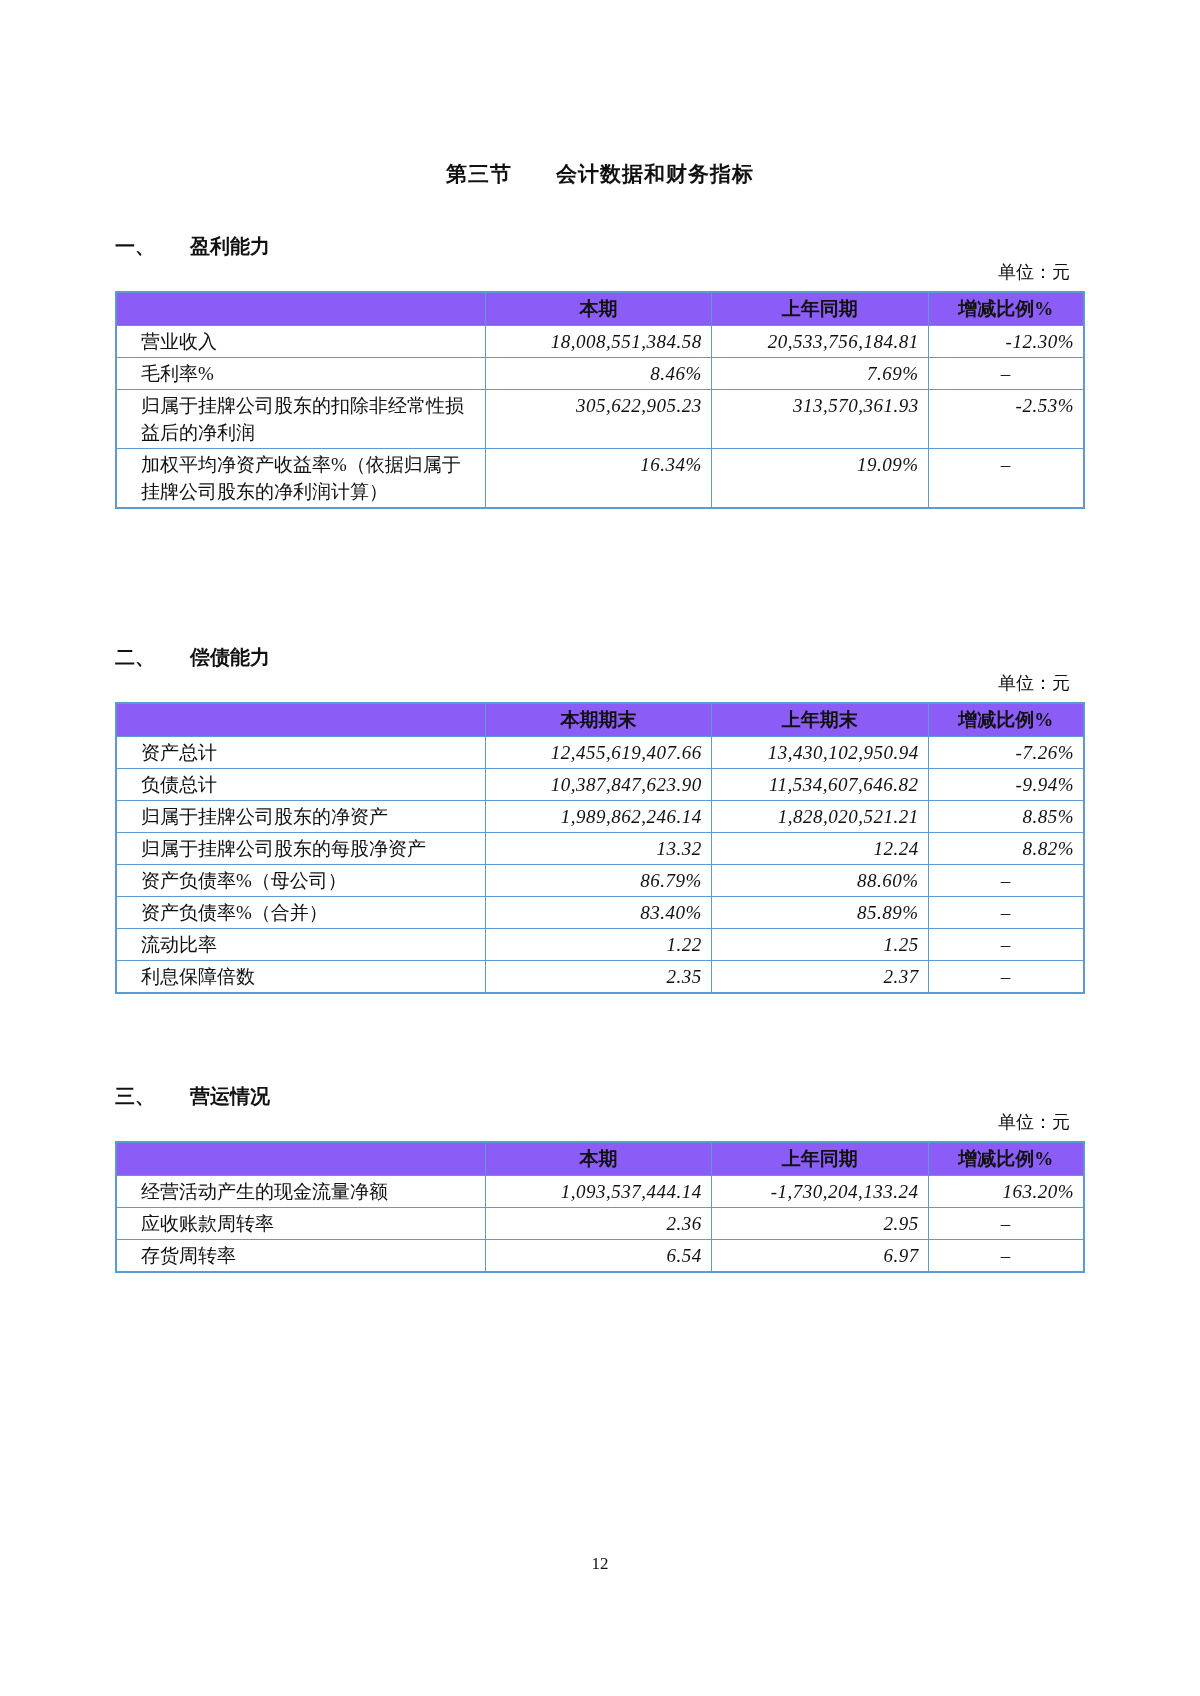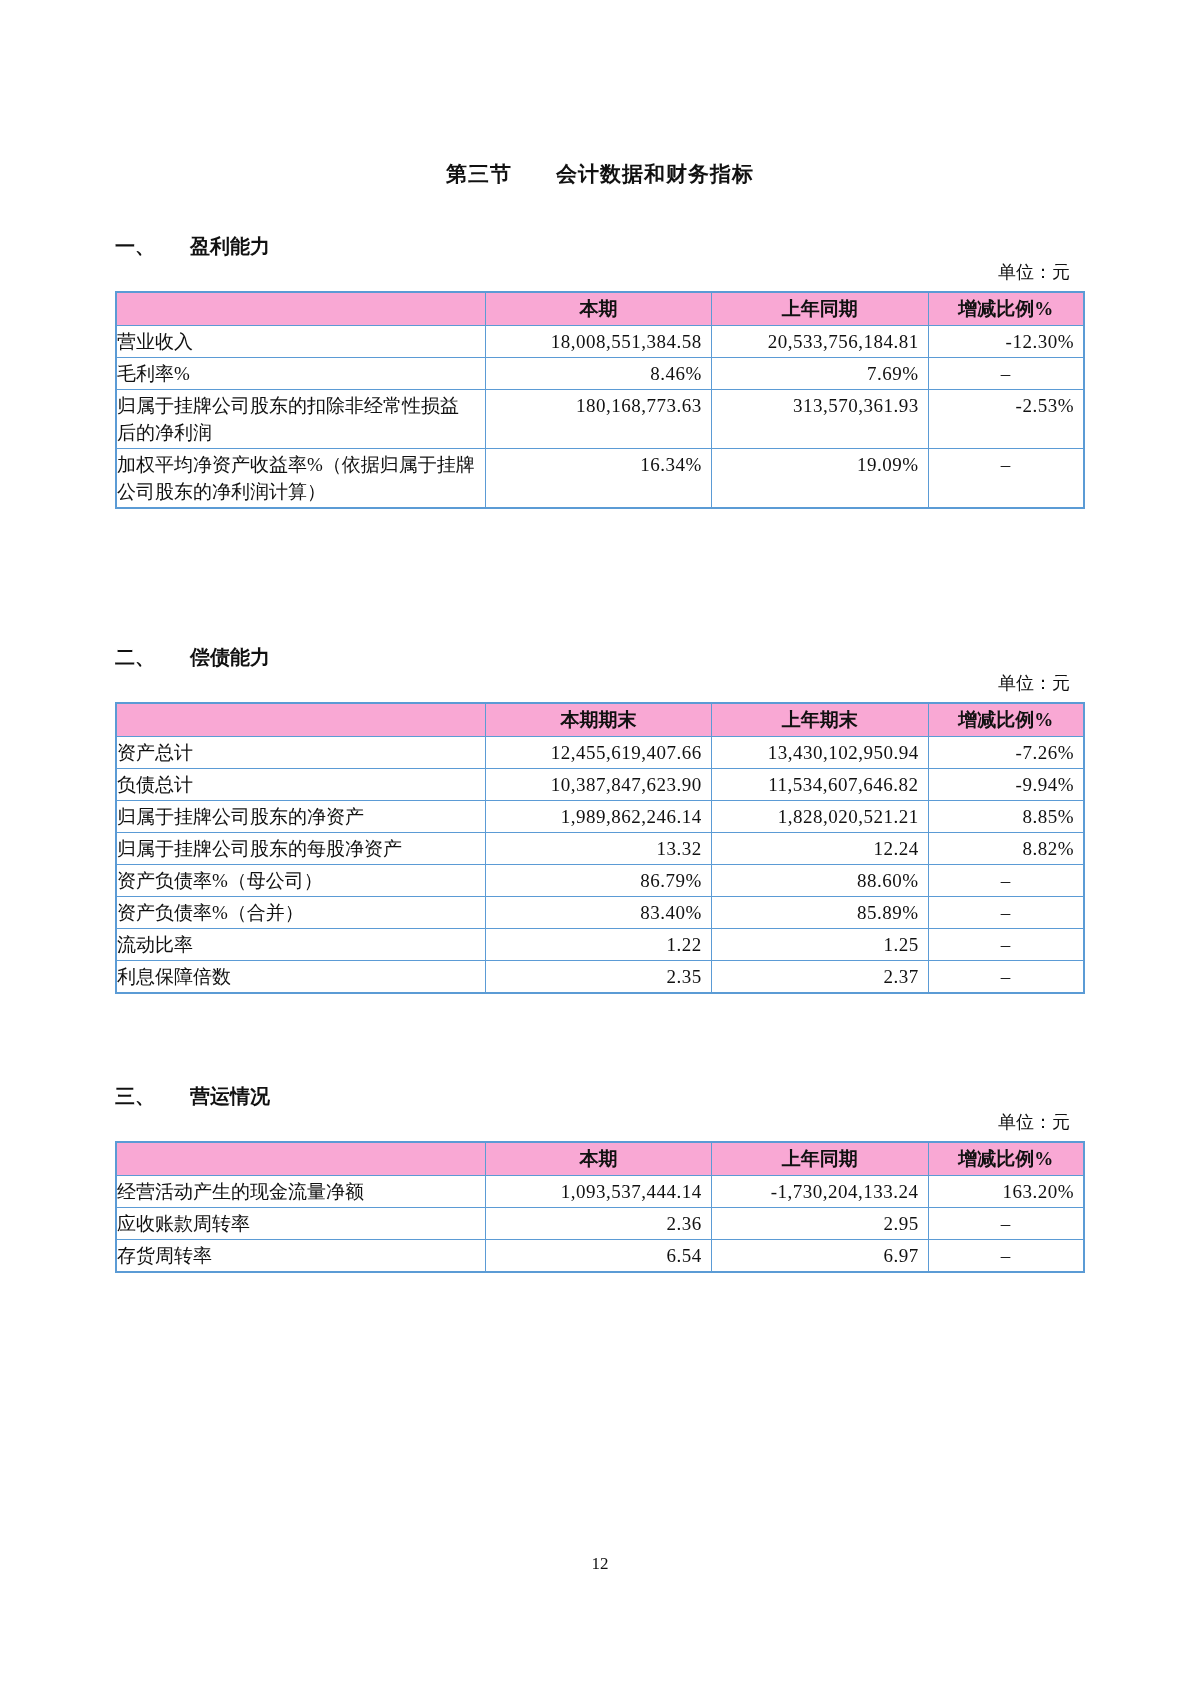--- a/index.html
+++ b/index.html
@@ -54,42 +54,43 @@
     border-collapse: collapse;
     table-layout: fixed;
     border: 2px solid #5b9bd5;
     font-size: 19px;
   }
   table.fin-table col.c0 { width: 38.2%; }
   table.fin-table col.c1 { width: 23.3%; }
   table.fin-table col.c2 { width: 22.4%; }
   table.fin-table col.c3 { width: 16.1%; }
   table.fin-table th {
-    background: #f9a8d4;
+    background: #8b5cf6;
     border: 1px solid #5b9bd5;
     font-weight: bold;
     text-align: center;
     height: 28px;
     padding: 2px 8px;
     font-size: 19px;
   }
   table.fin-table td {
     border: 1px solid #5b9bd5;
     padding: 2px 9px;
     line-height: 27px;
     vertical-align: top;
     letter-spacing: 0.5px;
   }
   table.fin-table td.c-label {
     text-align: left;
-    padding-left: 0;
+    padding-left: 24px;
     letter-spacing: 0;
   }
   table.fin-table td.c-num {
     text-align: right;
+    font-style: italic;
   }
   table.fin-table td.c-last {
   }
   table.fin-table td.c-dash {
     text-align: center;
     padding-right: 9px;
   }
   .page-number {
     position: absolute;
     left: 0;
@@ -135,21 +136,21 @@
             <td class="c-num c-last">-12.30%</td>
           </tr>
           <tr>
             <td class="c-label">毛利率%</td>
             <td class="c-num">8.46%</td>
             <td class="c-num">7.69%</td>
             <td class="c-dash">–</td>
           </tr>
           <tr>
             <td class="c-label">归属于挂牌公司股东的扣除非经常性损益后的净利润</td>
-            <td class="c-num">180,168,773.63</td>
+            <td class="c-num">305,622,905.23</td>
             <td class="c-num">313,570,361.93</td>
             <td class="c-num c-last">-2.53%</td>
           </tr>
           <tr>
             <td class="c-label">加权平均净资产收益率%（依据归属于挂牌公司股东的净利润计算）</td>
             <td class="c-num">16.34%</td>
             <td class="c-num">19.09%</td>
             <td class="c-dash">–</td>
           </tr>
         </tbody>

